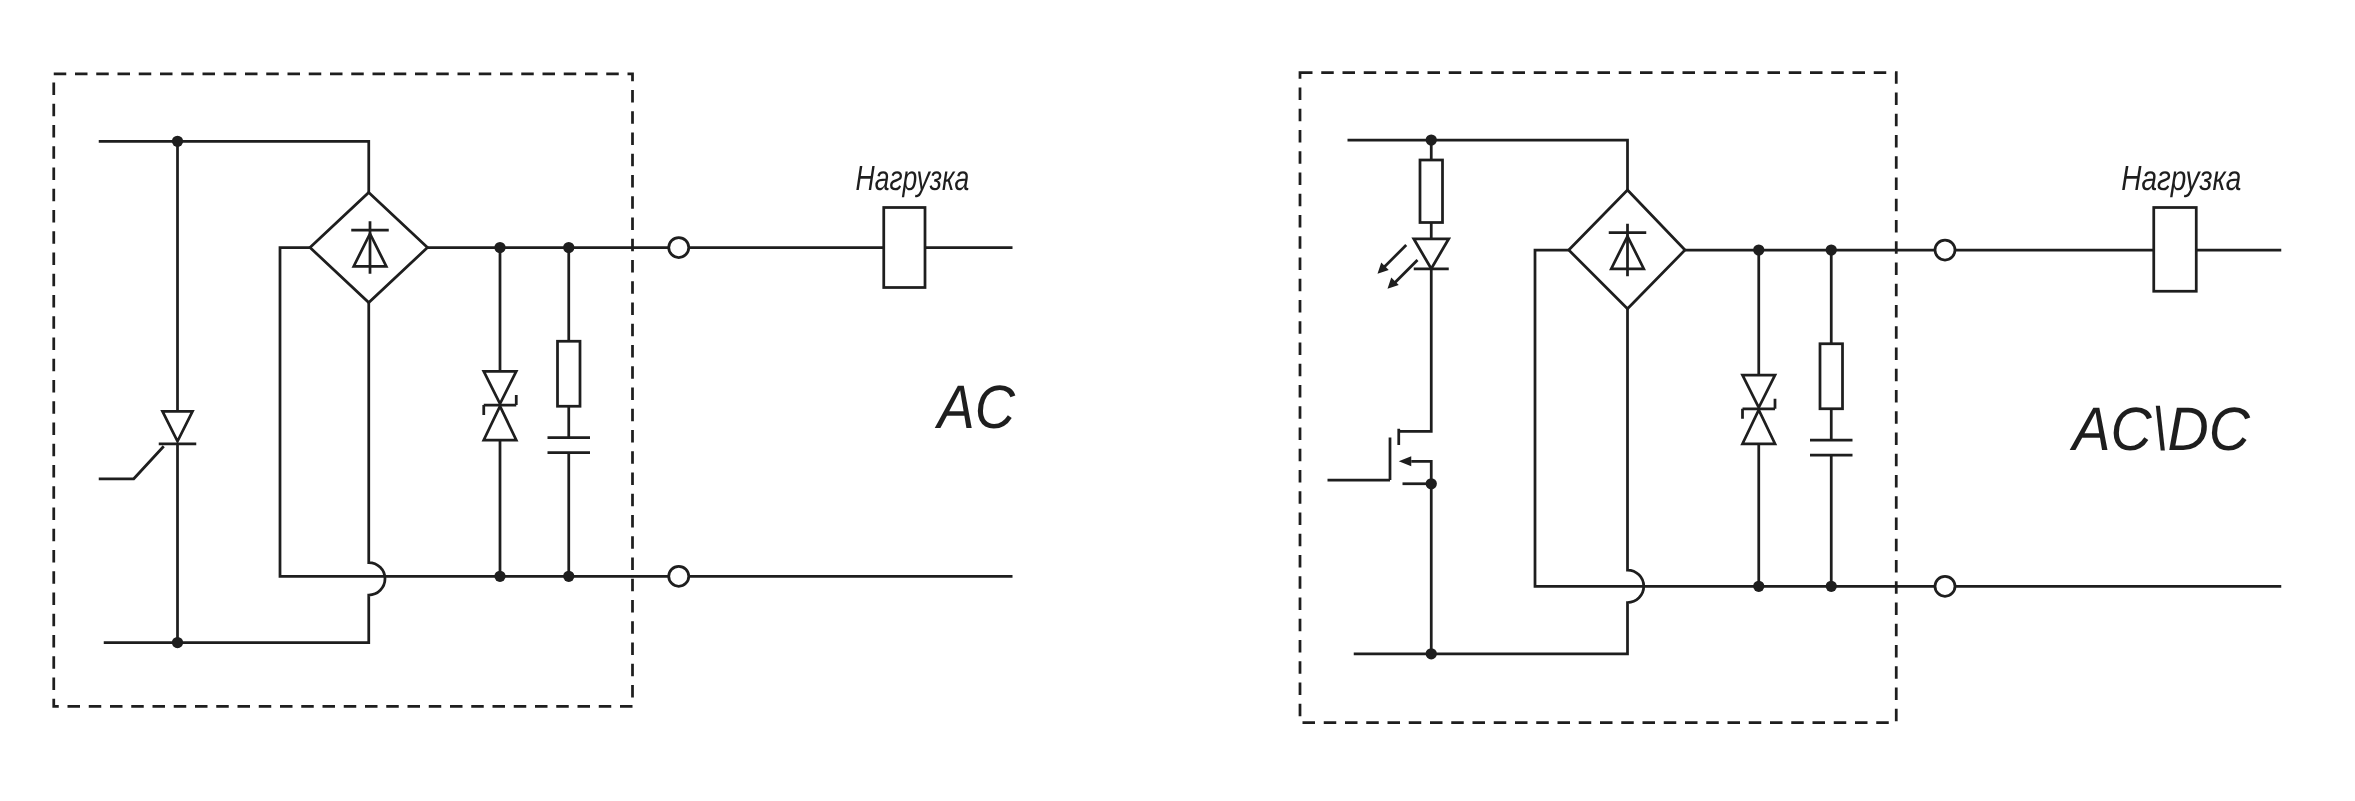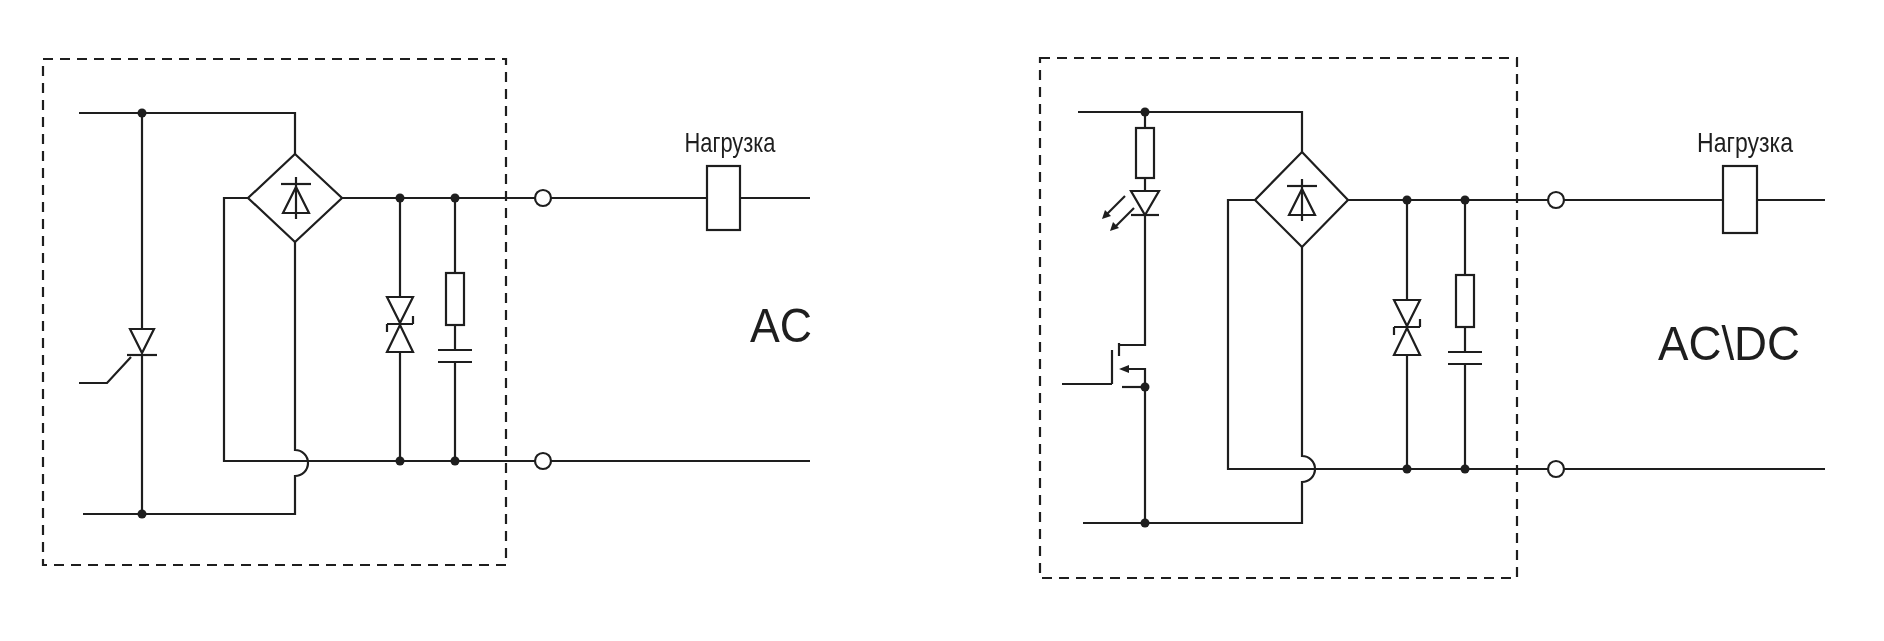--- a/index.html
+++ b/index.html
@@ -1,17 +1,17 @@
 <!DOCTYPE html>
 <html style="--line: #1e1e1e; --bg: #ffffff;"><head>
 <meta charset="utf-8">
 <style>
   :root { --line:#1e1e1e; --bg:#ffffff; }
   html,body { margin:0; padding:0; background:var(--bg); }
-  .stage { width:1884px; height:641px; background:var(--bg); position:relative; overflow:hidden; }
+  .stage { width:1884px; height:641px; background:var(--bg); position:relative; overflow:hidden;font-style:italic; }
   svg { display:block; }
   .wire { fill:none; stroke:var(--line); stroke-width:2.2; stroke-linecap:butt; stroke-linejoin:miter; }
   .box-dash { fill:none; stroke:var(--line); stroke-width:2.2; stroke-dasharray:10 7; }
   .dot { fill:var(--line); stroke:none; }
   .head { fill:var(--line); stroke:none; }
   .term { fill:var(--bg); stroke:var(--line); stroke-width:2.2; }
   .t-small { font-family:"Liberation Sans", sans-serif; font-size:28px; fill:var(--line); text-anchor:middle; }
   .t-big { font-family:"Liberation Sans", sans-serif; font-size:49px; fill:var(--line); text-anchor:middle; }
 </style>
 </head>

